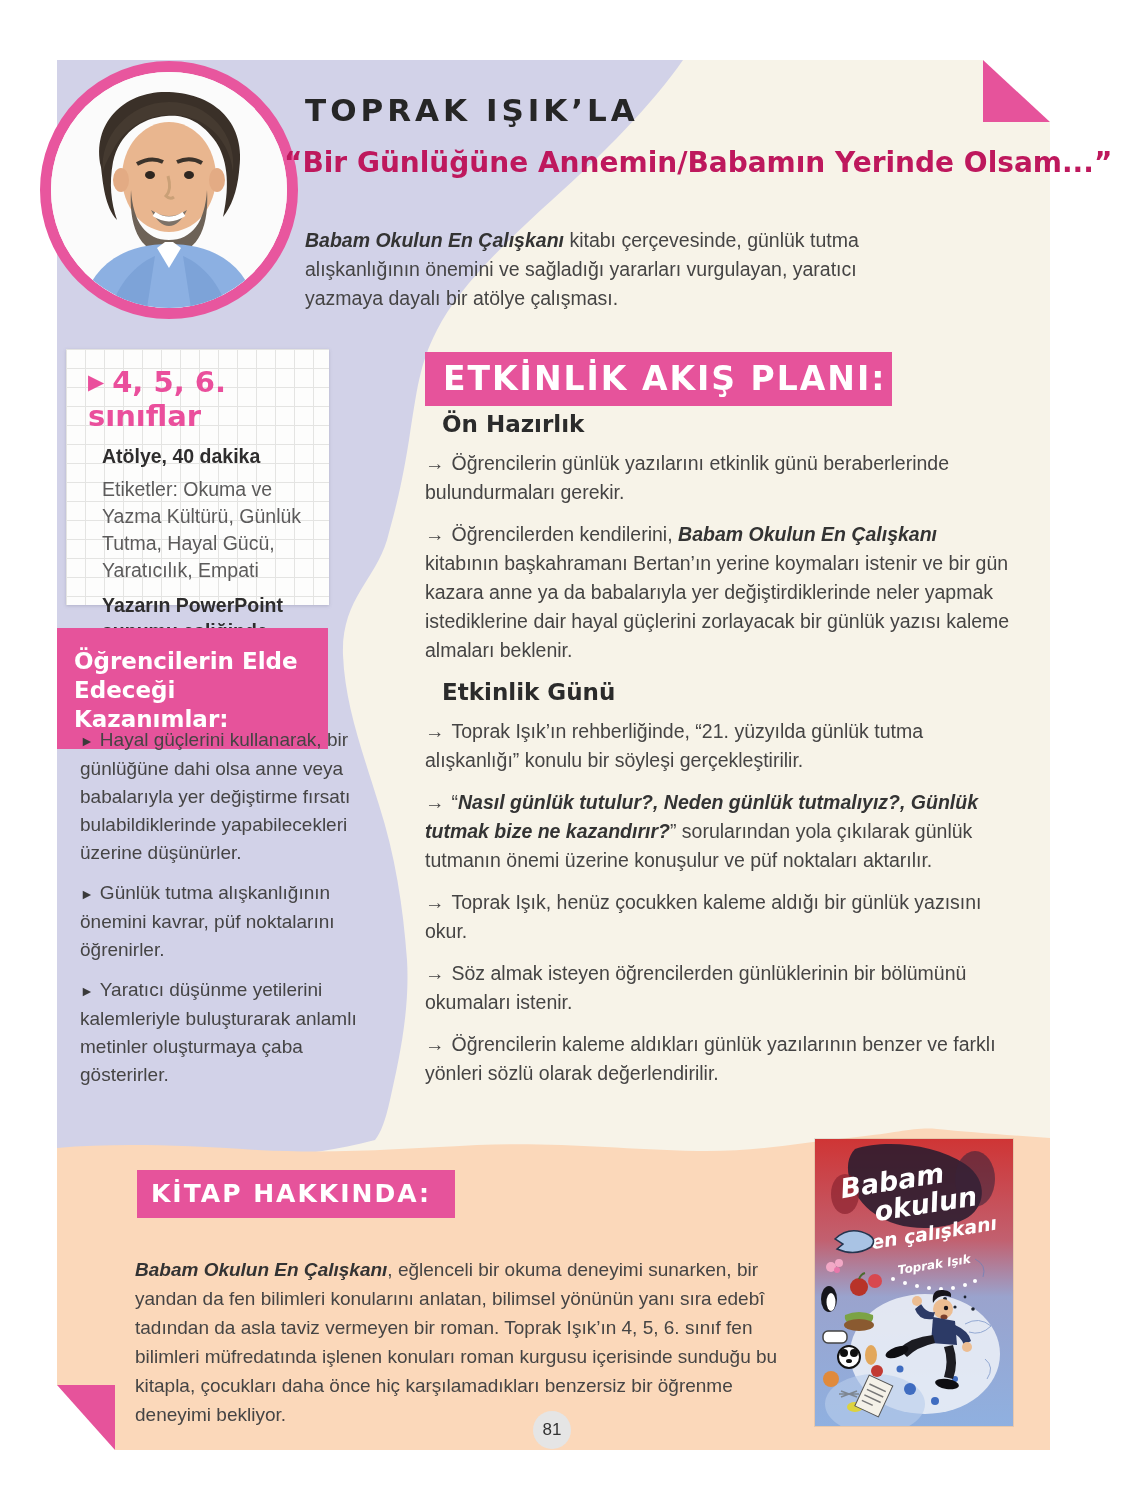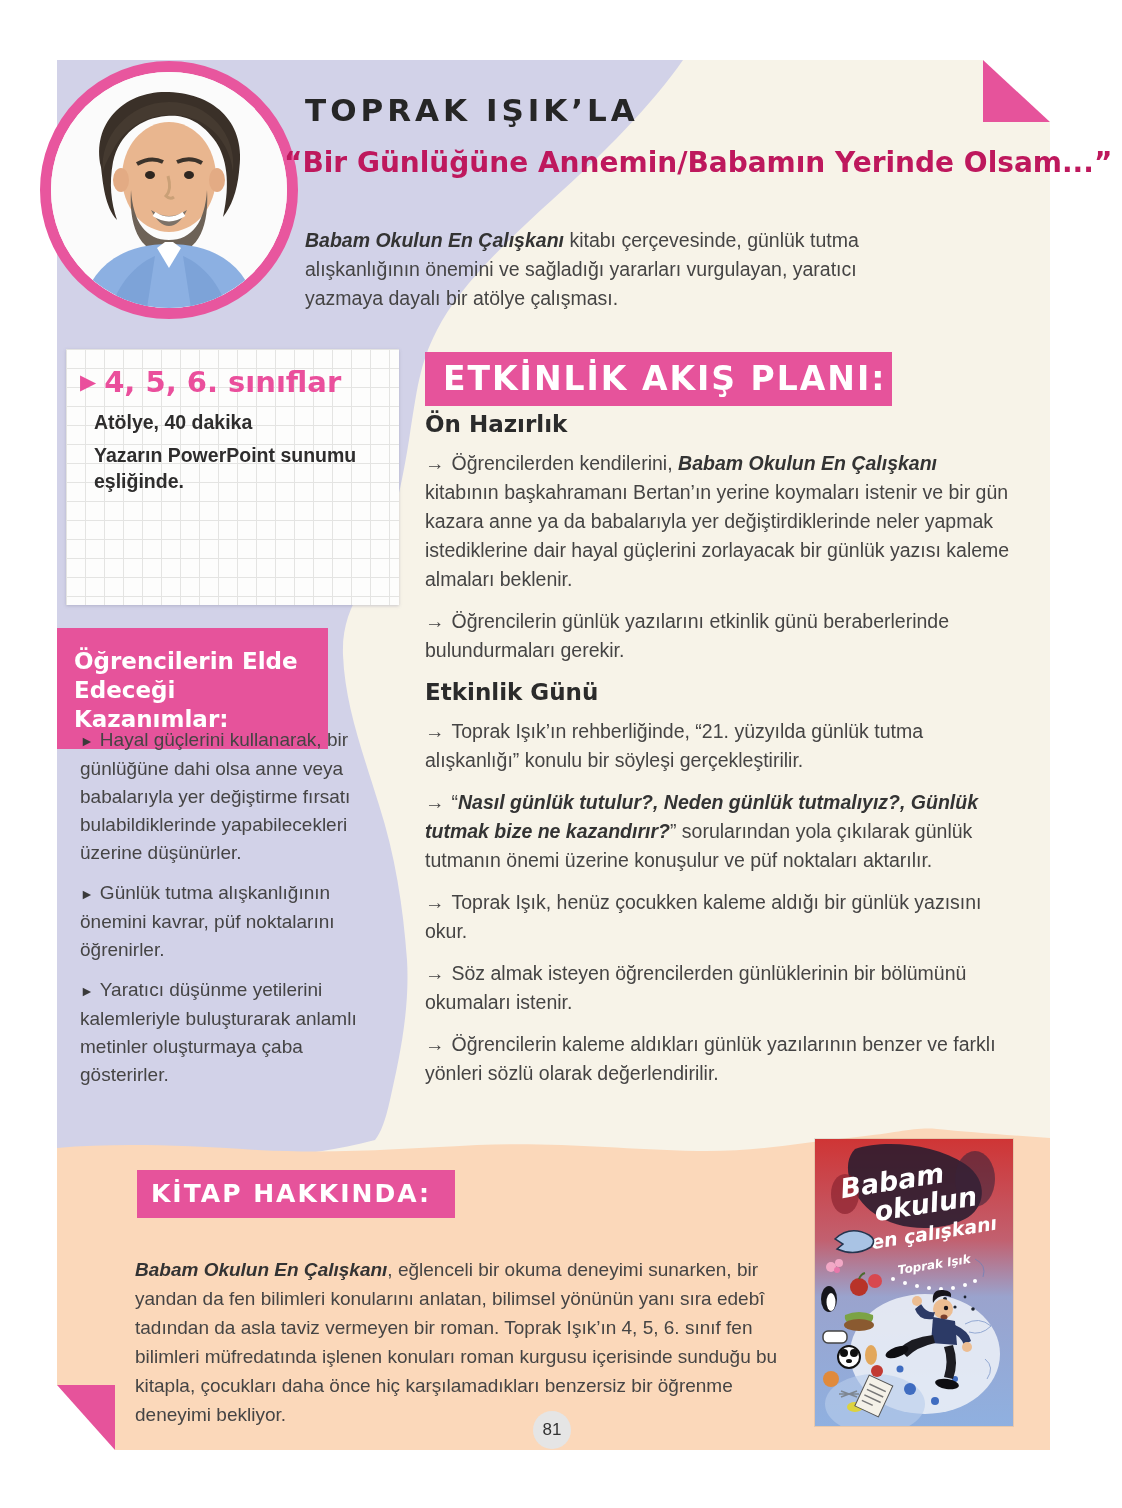--- a/index.html
+++ b/index.html
@@ -22,45 +22,45 @@
   #portrait{left:40px;top:61px;width:236px;height:236px;border-radius:50%;
       border:11px solid #e8569e;background:#fbfbfb;overflow:hidden;}
   
   #page-title{left:305px;top:92px;font-size:31px;font-weight:600;letter-spacing:4px;
       color:#262626;font-family:"DejaVu Sans",sans-serif;}
   #page-subtitle{left:284px;top:146px;font-size:28px;font-weight:bold;color:#be185d;
       font-family:"DejaVu Sans",sans-serif;}
   #intro{left:305px;top:206px;width:625px;font-size:19.5px;line-height:29px;color:#454444;}
   #intro em, .lead-em{font-style:italic;font-weight:bold;color:#333;}
   
-  #info-card{left:66px;top:349px;width:333px;height:256px;background:#fdfdfc;
+  #info-card{left:66px;top:349px;width:263px;height:256px;background:#fdfdfc;
       background-image:linear-gradient(#e4e4e2 1px,transparent 1px),
                        linear-gradient(90deg,#e4e4e2 1px,transparent 1px);
       background-size:19px 19px;box-shadow:0 1px 3px rgba(120,120,150,.35);
-      padding:14px 16px 0 14px;box-sizing:border-box;}
+      padding:14px 16px 0 22px;box-sizing:border-box;}
   #grades-line{font-family:"DejaVu Sans",sans-serif;font-size:29px;font-weight:bold;
       color:#ea4f9c;margin:2px 0 12px 0;}
   #grades-line .play{color:#ea4f9c;font-size:21px;margin-right:8px;vertical-align:3px;}
   .card-strong{font-size:19.5px;font-weight:bold;color:#2e2d2d;margin:0 0 8px 14px;}
   .card-gray{font-size:19.5px;line-height:27px;color:#5c5b5b;margin:0 0 8px 14px;}
   .card-note{font-size:19.5px;line-height:26px;font-weight:bold;color:#2e2d2d;margin:2px 0 0 14px;}
   
   #gains-box{left:57px;top:628px;width:238px;background:#e6539b;color:#ffffff;
       padding:19px 16px 15px 17px;font-size:23px;line-height:29px;font-weight:bold;
       font-family:"DejaVu Sans",sans-serif;}
   #gains-list{left:80px;top:726px;width:314px;font-size:19px;line-height:28px;color:#454444;}
   #gains-list p{margin:0 0 12px 0;}
   .bullet{font-size:14px;margin-right:6px;color:#3a3a3a;}
   
   .pink-banner{background:#e6539b;color:#ffffff;font-weight:bold;
       font-family:"DejaVu Sans",sans-serif;letter-spacing:2px;}
   #plan-banner{left:425px;top:352px;padding:7px 6px 8px 18px;font-size:33px;}
   #plan-content{left:425px;top:410px;width:590px;font-size:19.5px;line-height:29px;color:#454444;}
   #plan-content h3{font-family:"DejaVu Sans",sans-serif;font-size:23px;color:#2b2b2b;
-      margin:0 0 10px 0;}
+      margin:0 0 10px 17px;}
   #plan-content h3.second{margin-top:6px;}
   #plan-content p{margin:0 0 13px 0;}
   .arrow{color:#454444;margin-right:7px;}
   .bi{font-style:italic;font-weight:bold;color:#333;}
   
   #about-banner{left:137px;top:1170px;padding:9px 24px 10px 14px;font-size:25px;}
   #about-text{left:135px;top:1236px;width:668px;font-size:19px;line-height:29px;color:#454444;}
   
   #book-cover{left:815px;top:1139px;width:198px;height:287px;box-shadow:0 0 0 1px rgba(0,0,0,.08);}
   
@@ -143,35 +143,36 @@
     </svg>
   </div>
 
   <div class="abs" id="page-title">TOPRAK IŞIK’LA</div>
   <div class="abs" id="page-subtitle">“Bir Günlüğüne Annemin/Babamın Yerinde Olsam...”</div>
   <p class="abs" id="intro"><em>Babam Okulun En Çalışkanı</em><span> kitabı çerçevesinde, günlük tutma alışkanlığının önemini ve sağladığı yararları vurgulayan, yaratıcı yazmaya dayalı bir atölye çalışması.</span></p>
 
   <div class="abs" id="info-card">
     <div id="grades-line"><span class="play">▶</span><span>4, 5, 6. sınıflar</span></div>
     <p class="card-strong">Atölye, 40 dakika</p>
+    <p class="card-gray">Etiketler: Okuma ve Yazma Kültürü, Günlük Tutma, Hayal Gücü, Yaratıcılık, Empati</p>
     <p class="card-note">Yazarın PowerPoint sunumu eşliğinde.</p>
   </div>
 
   <div class="abs" id="gains-box">Öğrencilerin Elde Edeceği Kazanımlar:</div>
   <div class="abs" id="gains-list">
     <p><span class="bullet">►</span><span>Hayal güçlerini kullanarak, bir günlüğüne dahi olsa anne veya babalarıyla yer değiştirme fırsatı bulabildiklerinde yapabilecekleri üzerine düşünürler.</span></p>
     <p><span class="bullet">►</span><span>Günlük tutma alışkanlığının önemini kavrar, püf noktalarını öğrenirler.</span></p>
     <p><span class="bullet">►</span><span>Yaratıcı düşünme yetilerini kalemleriyle buluşturarak anlamlı metinler oluşturmaya çaba gösterirler.</span></p>
   </div>
 
   <div class="abs pink-banner" id="plan-banner">ETKİNLİK AKIŞ PLANI:</div>
   <div class="abs" id="plan-content">
     <h3>Ön Hazırlık</h3>
+    <p><span class="arrow">→</span><span>Öğrencilerin günlük yazılarını etkinlik günü beraberlerinde bulundurmaları gerekir.</span></p>
     <p><span class="arrow">→</span><span>Öğrencilerden kendilerini, </span><em class="bi">Babam Okulun En Çalışkanı</em><span> kitabının başkahramanı Bertan’ın yerine koymaları istenir ve bir gün kazara anne ya da babalarıyla yer değiştirdiklerinde neler yapmak istediklerine dair hayal güçlerini zorlayacak bir günlük yazısı kaleme almaları beklenir.</span></p>
-    <p><span class="arrow">→</span><span>Öğrencilerin günlük yazılarını etkinlik günü beraberlerinde bulundurmaları gerekir.</span></p>
     <h3 class="second">Etkinlik Günü</h3>
     <p><span class="arrow">→</span><span>Toprak Işık’ın rehberliğinde, “21. yüzyılda günlük tutma alışkanlığı” konulu bir söyleşi gerçekleştirilir.</span></p>
     <p><span class="arrow">→</span><span>“</span><em class="bi">Nasıl günlük tutulur?, Neden günlük tutmalıyız?, Günlük tutmak bize ne kazandırır?</em><span>” sorularından yola çıkılarak günlük tutmanın önemi üzerine konuşulur ve püf noktaları aktarılır.</span></p>
     <p><span class="arrow">→</span><span>Toprak Işık, henüz çocukken kaleme aldığı bir günlük yazısını okur.</span></p>
     <p><span class="arrow">→</span><span>Söz almak isteyen öğrencilerden günlüklerinin bir bölümünü okumaları istenir.</span></p>
     <p><span class="arrow">→</span><span>Öğrencilerin kaleme aldıkları günlük yazılarının benzer ve farklı yönleri sözlü olarak değerlendirilir.</span></p>
   </div>
 
   <div class="abs pink-banner" id="about-banner">KİTAP HAKKINDA:</div>
   <p class="abs" id="about-text"><em class="lead-em">Babam Okulun En Çalışkanı</em><span>, eğlenceli bir okuma deneyimi sunarken, bir yandan da fen bilimleri konularını anlatan, bilimsel yönünün yanı sıra edebî tadından da asla taviz vermeyen bir roman. Toprak Işık’ın 4, 5, 6. sınıf fen bilimleri müfredatında işlenen konuları roman kurgusu içerisinde sunduğu bu kitapla, çocukları daha önce hiç karşılamadıkları benzersiz bir öğrenme deneyimi bekliyor.</span></p>

